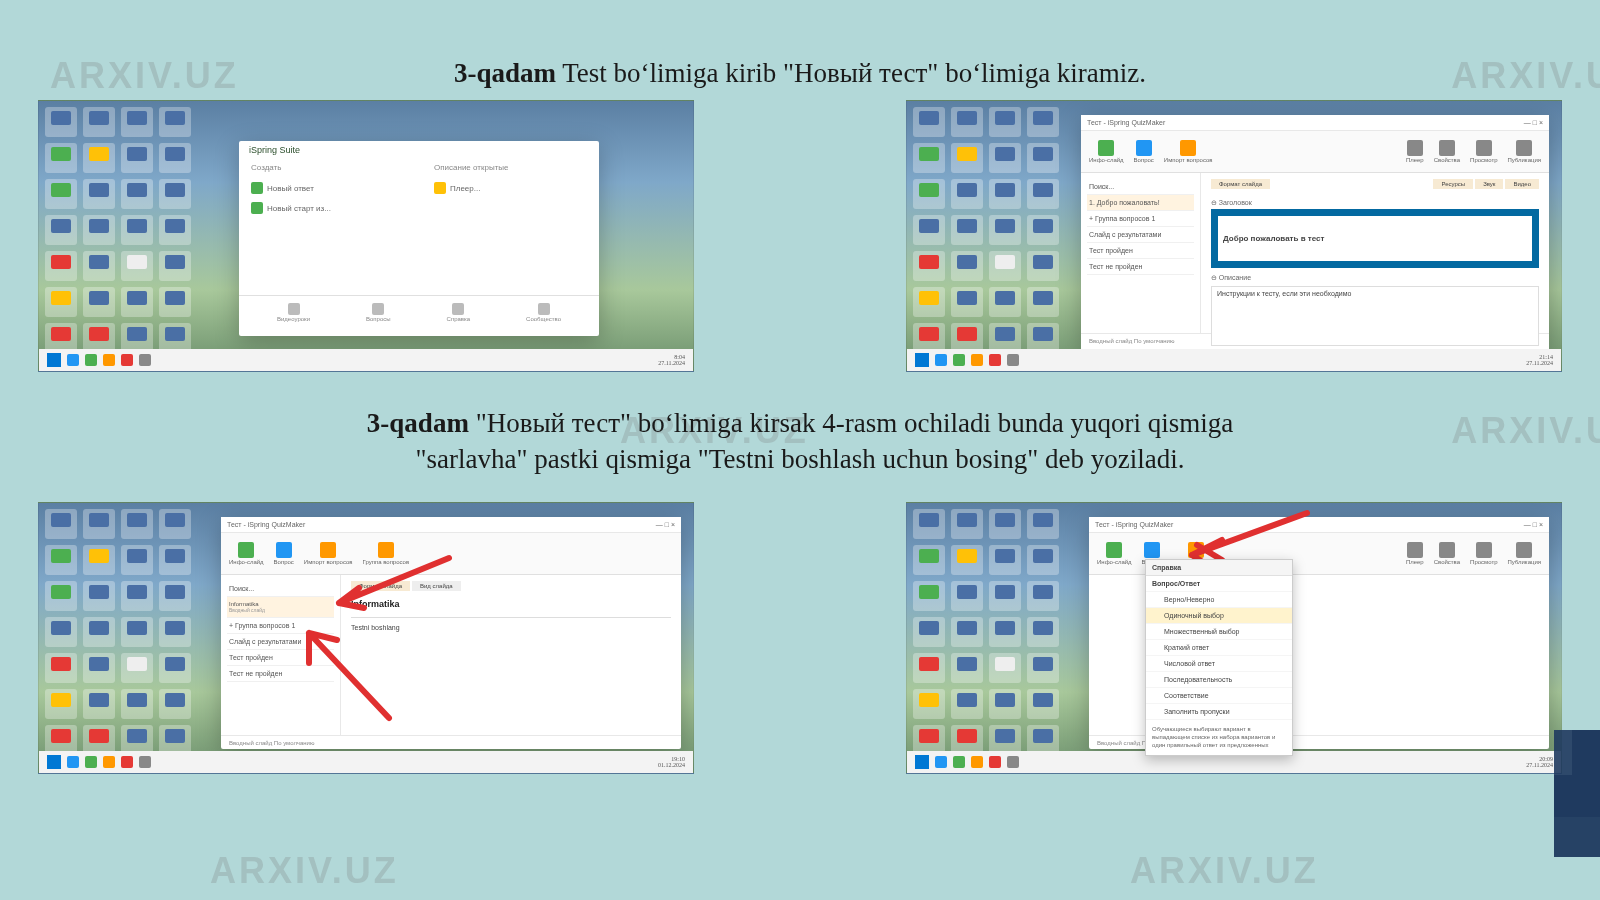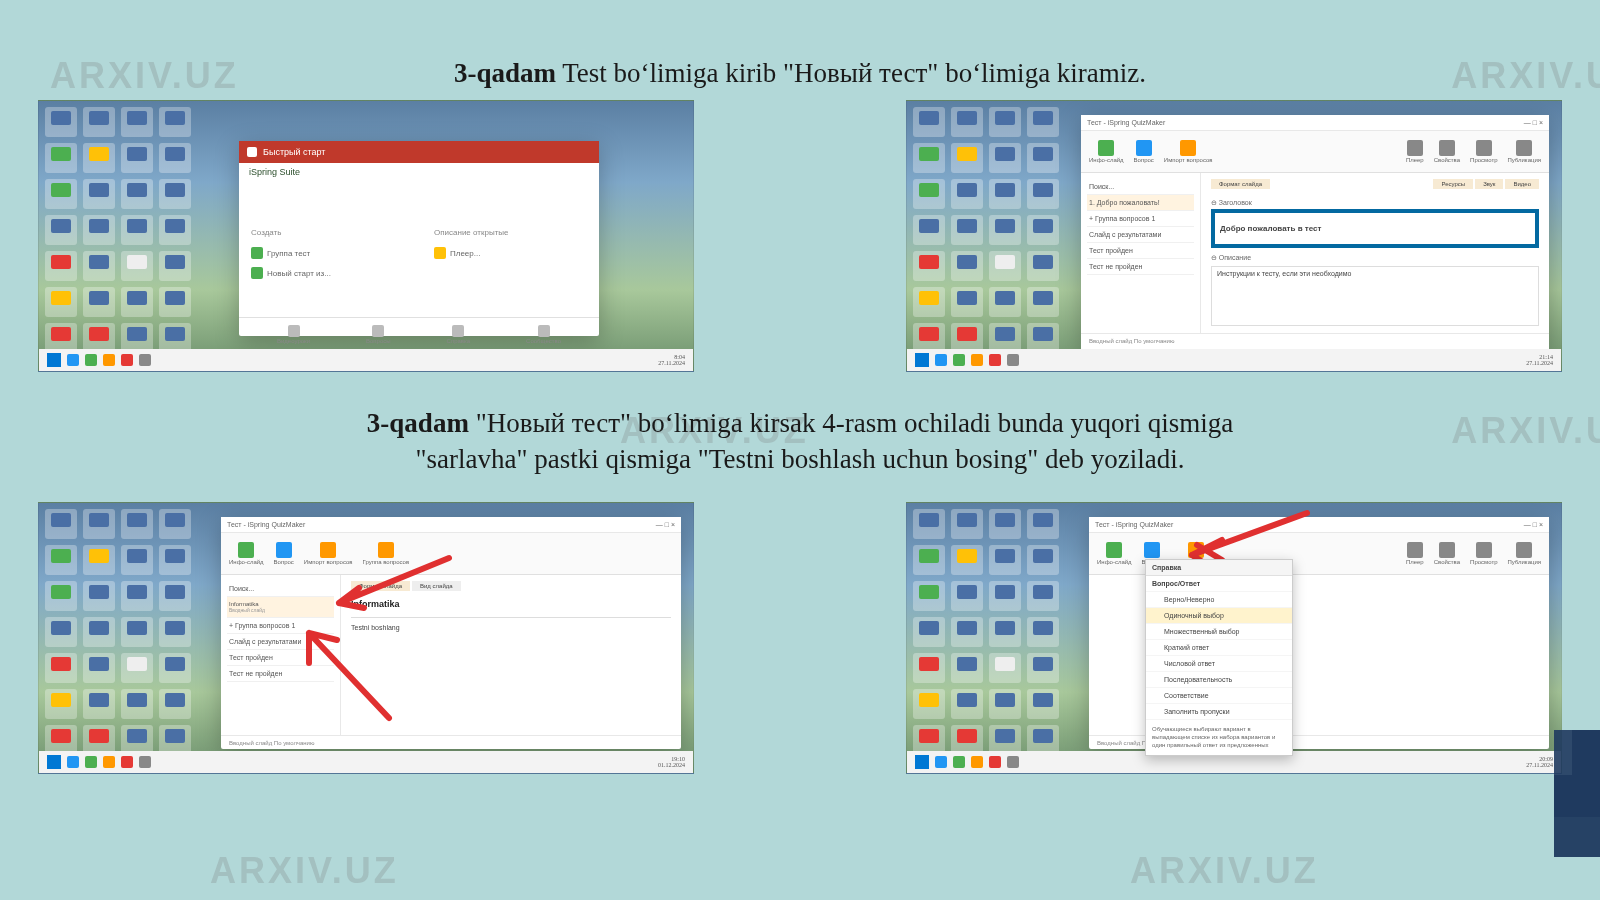--- a/index.html
+++ b/index.html
@@ -159,21 +159,20 @@
       color: #555;
     }
     .qs-main {
       flex: 1;
       padding: 8px 12px;
       font-size: 8px;
       font-family: Arial, sans-serif;
       color: #666;
       display: flex;
       gap: 30px;
-      margin-top: 43px;
     }
     .qs-col { flex: 1; }
     .qs-col-title { color: #888; margin-bottom: 6px; font-size: 8px; }
     .qs-item { padding: 4px 0; display: flex; align-items: center; gap: 4px; }
     .qs-item-icon {
       width: 12px; height: 12px;
       background: #4caf50;
       border-radius: 2px;
     }
     .qs-item-icon.folder { background: #ffc107; }
@@ -277,22 +276,22 @@
       gap: 2px;
       margin-bottom: 4px;
     }
     .qm-tab {
       padding: 2px 8px;
       background: #f7ead3;
       font-size: 6px;
     }
     .qm-field-label { font-size: 7px; color: #666; margin-top: 6px; }
     .qm-field {
-      border: 4px solid #0369a1;
-      padding: 11px 5px;
+      border: 7px solid #0369a1;
+      padding: 18px 5px;
       margin-top: 2px;
       font-size: 8px;
       font-weight: bold;
       background: #fff;
     }
     .qm-textarea {
       border: 1px solid #ddd;
       margin-top: 4px;
       height: 60px;
       background: #fff;
@@ -411,32 +410,28 @@
         <div class="d-icon"></div>
         <div class="d-icon"></div>
         <div class="d-icon"></div>
       <div class="d-icon red"></div>
         <div class="d-icon red"></div>
         <div class="d-icon"></div>
         <div class="d-icon"></div>
     </div>
 
     <div class="app-window quickstart">
-      <div class="titlebar">
-        <span class="t-icon"></span>
-        <span>Быстрый старт</span>
-      </div>
       <div style="padding:4px 10px 0; font-size:9px; font-family:Arial; color:#2a4d2a; font-weight:normal;">iSpring Suite</div>
       <div class="qs-body">
         <div class="qs-main">
           <div class="qs-col">
             <div class="qs-col-title">Создать</div>
             <div class="qs-item">
                 <span class="qs-item-icon"></span>
-                <span>Группа тест</span>
+                <span>Новый ответ</span>
               </div>
             <div class="qs-item">
                 <span class="qs-item-icon"></span>
                 <span>Новый старт из...</span>
               </div>
           </div>
           <div class="qs-col">
             <div class="qs-col-title">Описание открытые</div>
             <div class="qs-item">
                 <span class="qs-item-icon folder"></span>

